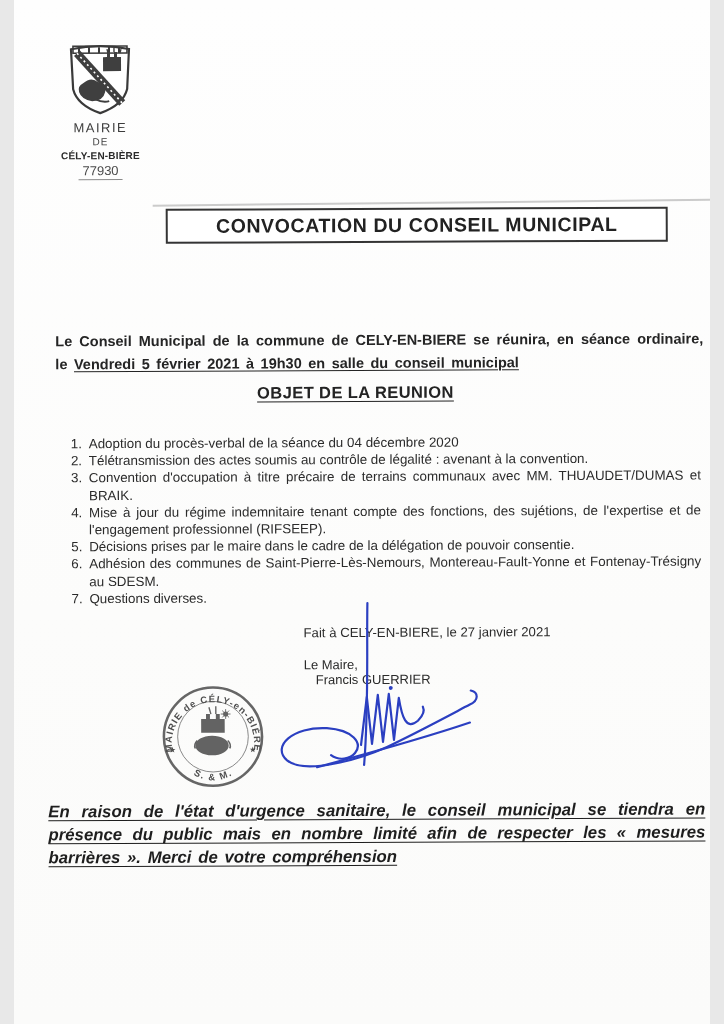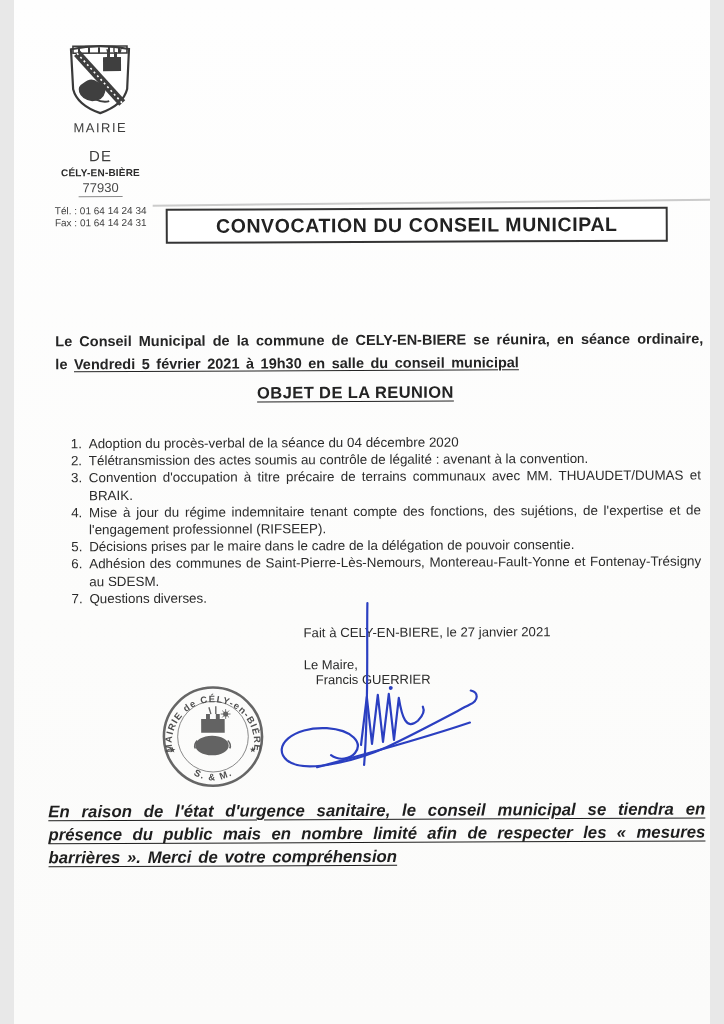--- a/index.html
+++ b/index.html
@@ -8,21 +8,21 @@
     background:linear-gradient(180deg,#fefefe 0%,#fcfcfb 60%,#fbfbfa 100%);
     overflow:hidden;
     font-family:"Liberation Sans", sans-serif;
     color:#262626;
   }
   .tilt{position:absolute;inset:0;transform:rotate(-0.25deg);}
   
   .letterhead{position:absolute;left:18px;top:38px;width:140px;text-align:center;}
   .coat{display:block;margin:0 auto;}
   .lh-mairie{font-size:13px;letter-spacing:1.5px;color:#3c3c3c;margin-top:3px;}
-  .lh-de{font-size:15px;letter-spacing:1px;color:#3c3c3c;margin-top:12px;}
+  .lh-de{font-size:10px;letter-spacing:1px;color:#3c3c3c;margin-top:1px;}
   .lh-name{font-size:10px;font-weight:bold;letter-spacing:.2px;color:#2a2a2a;margin-top:3px;white-space:nowrap;}
   .lh-cp{display:inline-block;font-size:13px;color:#4a4a4a;border-bottom:1px solid #8a8a8a;padding:0 4px 1px;}
   .lh-tels{margin-top:8px;font-size:10px;color:#3f3f3f;text-align:center;}
   .lh-tels div{line-height:12px;white-space:nowrap;}
   
   .scanline{position:absolute;left:140px;top:202px;width:575px;height:2px;
     background:rgba(110,110,110,.35);transform:rotate(-.35deg);}
   .titlebox{
     position:absolute;left:153px;top:208px;width:498px;height:31px;
     border:2px solid #343434;background:#fff;
@@ -78,24 +78,20 @@
         <line x1="12" y1="14" x2="57" y2="64" stroke="#ffffff" stroke-width="1.6" stroke-dasharray="2 3"></line>
         <path d="M38 18 h4 v-5 h3 v5 h4 v-5 h3 v5 h4 v14 h-18 z" fill="#3f3f3f"></path>
         <path d="M42 10 l1 4 M49 9 l0 4 M56 10 l-1 4" stroke="#3f3f3f" stroke-width="1.4"></path>
         <path d="M18 44 q8 -7 15 -1 q9 1 7 10 q-2 9 -13 9 q-11 -2 -13 -9 q-2 -6 4 -9 z" fill="#3f3f3f"></path>
         <path d="M30 60 q8 4 14 2" stroke="#3f3f3f" stroke-width="2" fill="none"></path>
       </svg>
       <div class="lh-mairie">MAIRIE</div>
       <div class="lh-de">DE</div>
       <div class="lh-name">CÉLY-EN-BIÈRE</div>
       <div><span class="lh-cp">77930</span></div>
-      <div class="lh-tels">
-        <div>Tél. : 01 64 14 24 34</div>
-        <div>Fax : 01 64 14 24 31</div>
-      </div>
     </div>
 
     <div class="scanline"></div>
     <div class="titlebox">
       <span>CONVOCATION DU CONSEIL MUNICIPAL</span>
     </div>
 
     <p class="intro"><span>Le Conseil Municipal de la commune de CELY-EN-BIERE se réunira, en séance ordinaire, le </span><span class="u">Vendredi 5 février 2021 à 19h30 en salle du conseil municipal</span></p>
 
     <div class="objet">OBJET DE LA REUNION</div>

